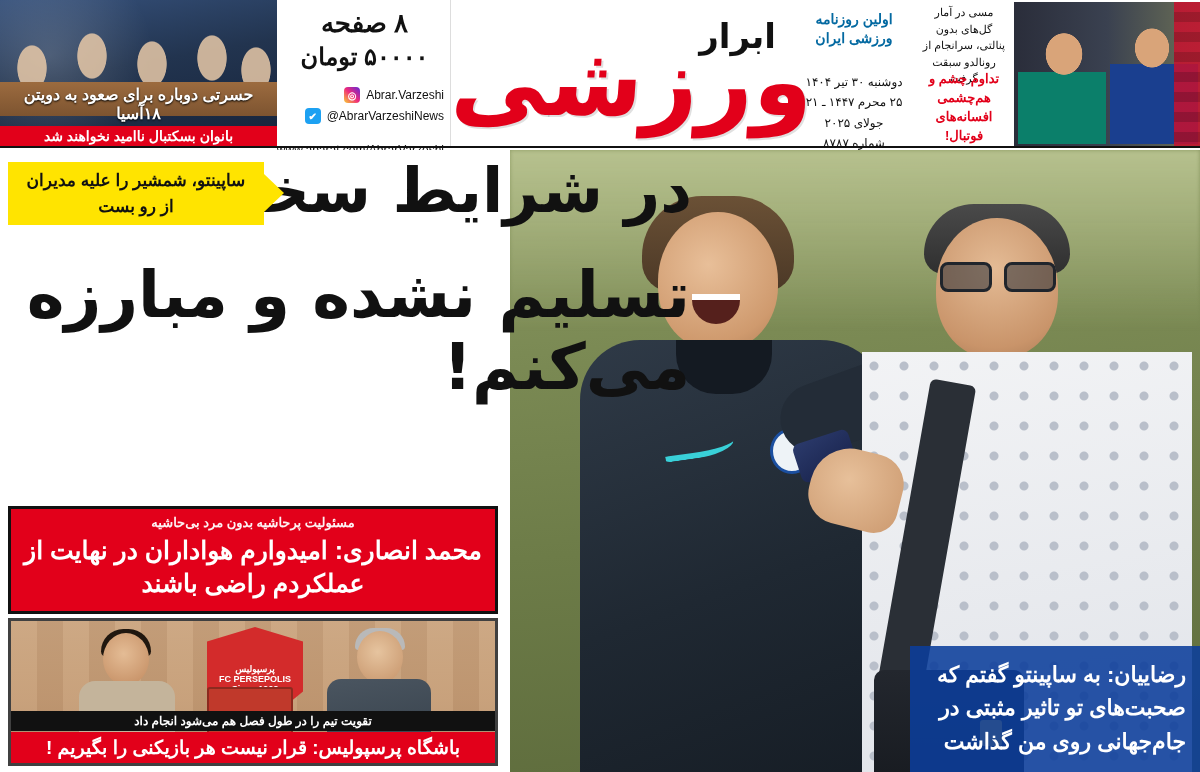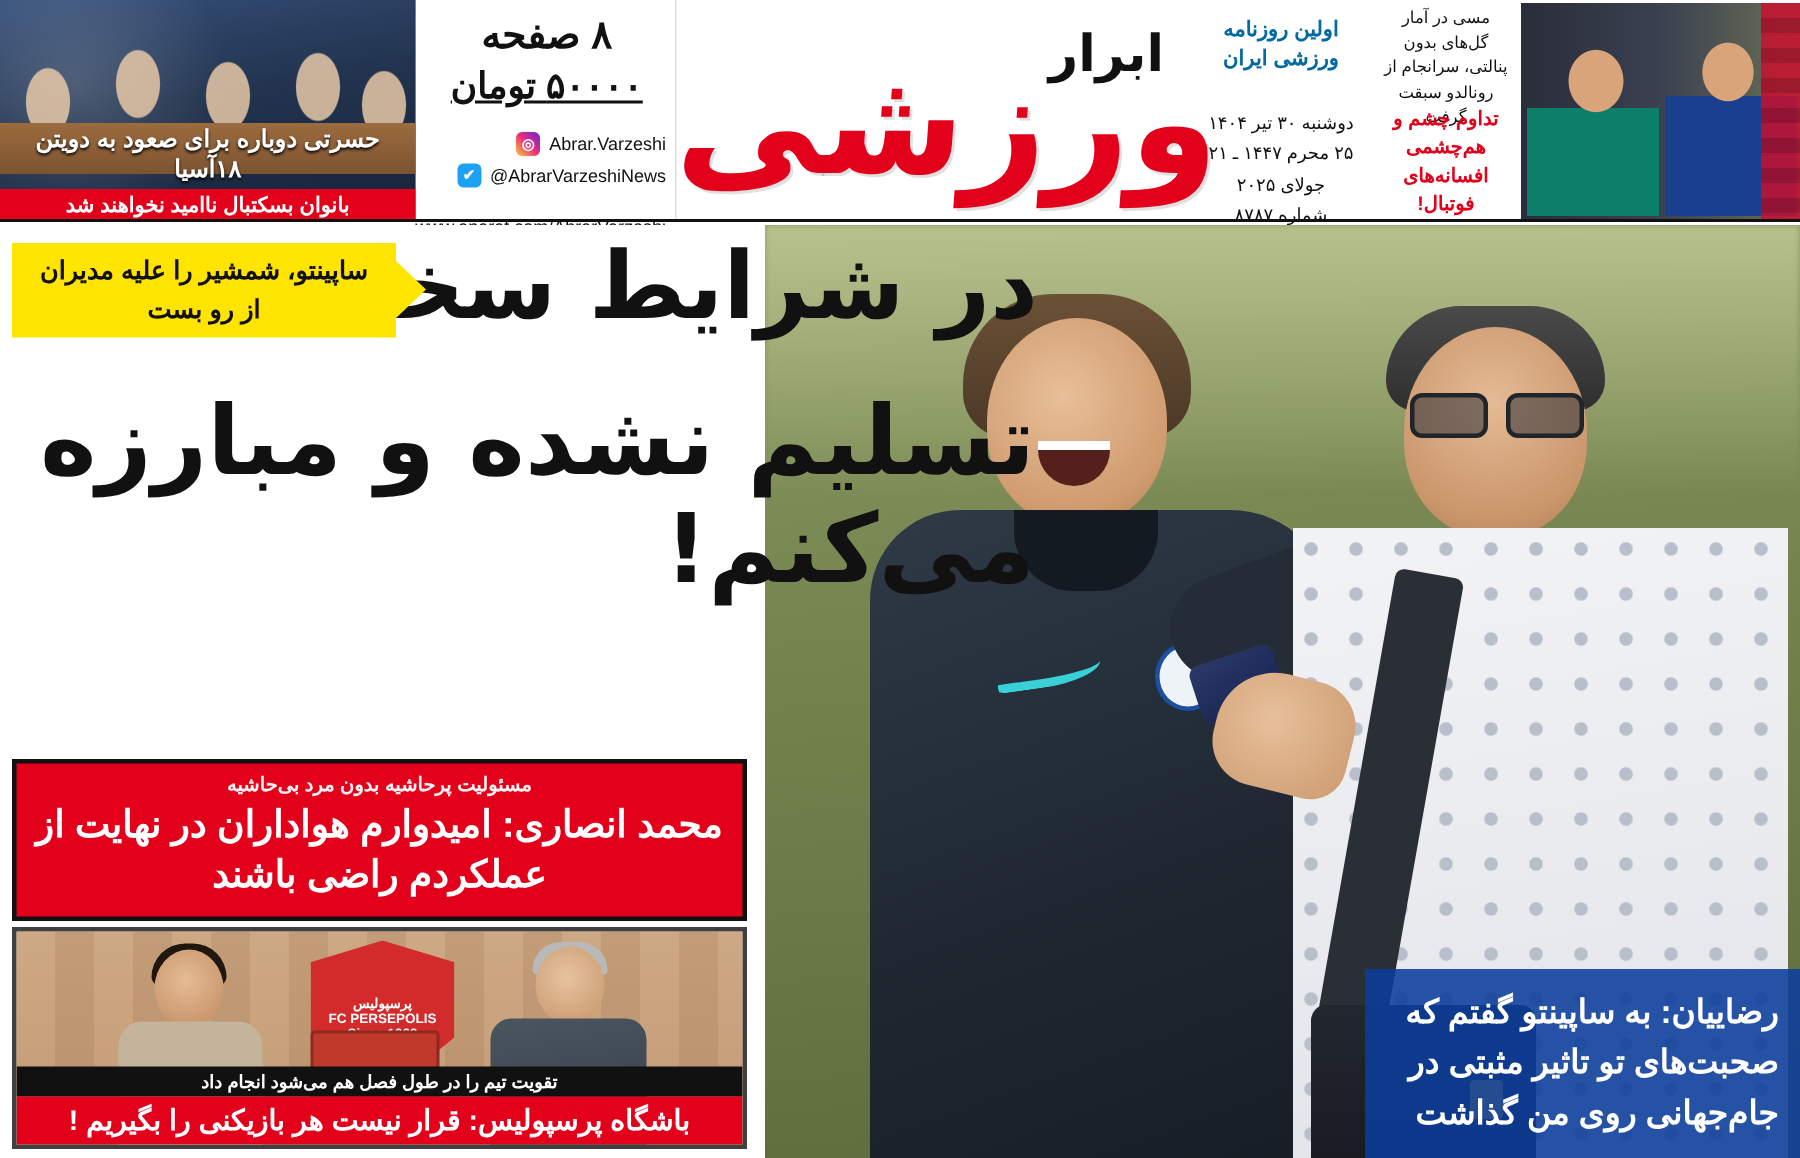--- a/index.html
+++ b/index.html
@@ -67,21 +67,21 @@
   
   .mh-price {
     position: absolute; left: 279px; top: 0;
     width: 172px; height: 146px;
     border-right: 1px solid #ddd;
     display: flex; flex-direction: column;
     align-items: center; justify-content: flex-start;
     padding-top: 8px;
   }
   .mh-price .pages { font-size: 26px; font-weight: bold; color: #111; }
-  .mh-price .toman { font-size: 24px; font-weight: bold; color: #111; margin-top: 4px; text-decoration: underline; }
+  .mh-price .toman { font-size: 24px; font-weight: bold; color: #111; margin-top: 4px; }
   .mh-social {
     margin-top: 16px; width: 100%; padding: 0 6px;
     display: flex; flex-direction: column; gap: 5px; align-items: flex-start;
   }
   .soc-row { display: flex; align-items: center; gap: 6px; direction: ltr; }
   .soc-ic {
     width: 16px; height: 16px; border-radius: 4px; flex: 0 0 16px;
     display: flex; align-items: center; justify-content: center;
     color: #fff; font-size: 10px; font-weight: bold;
   }

